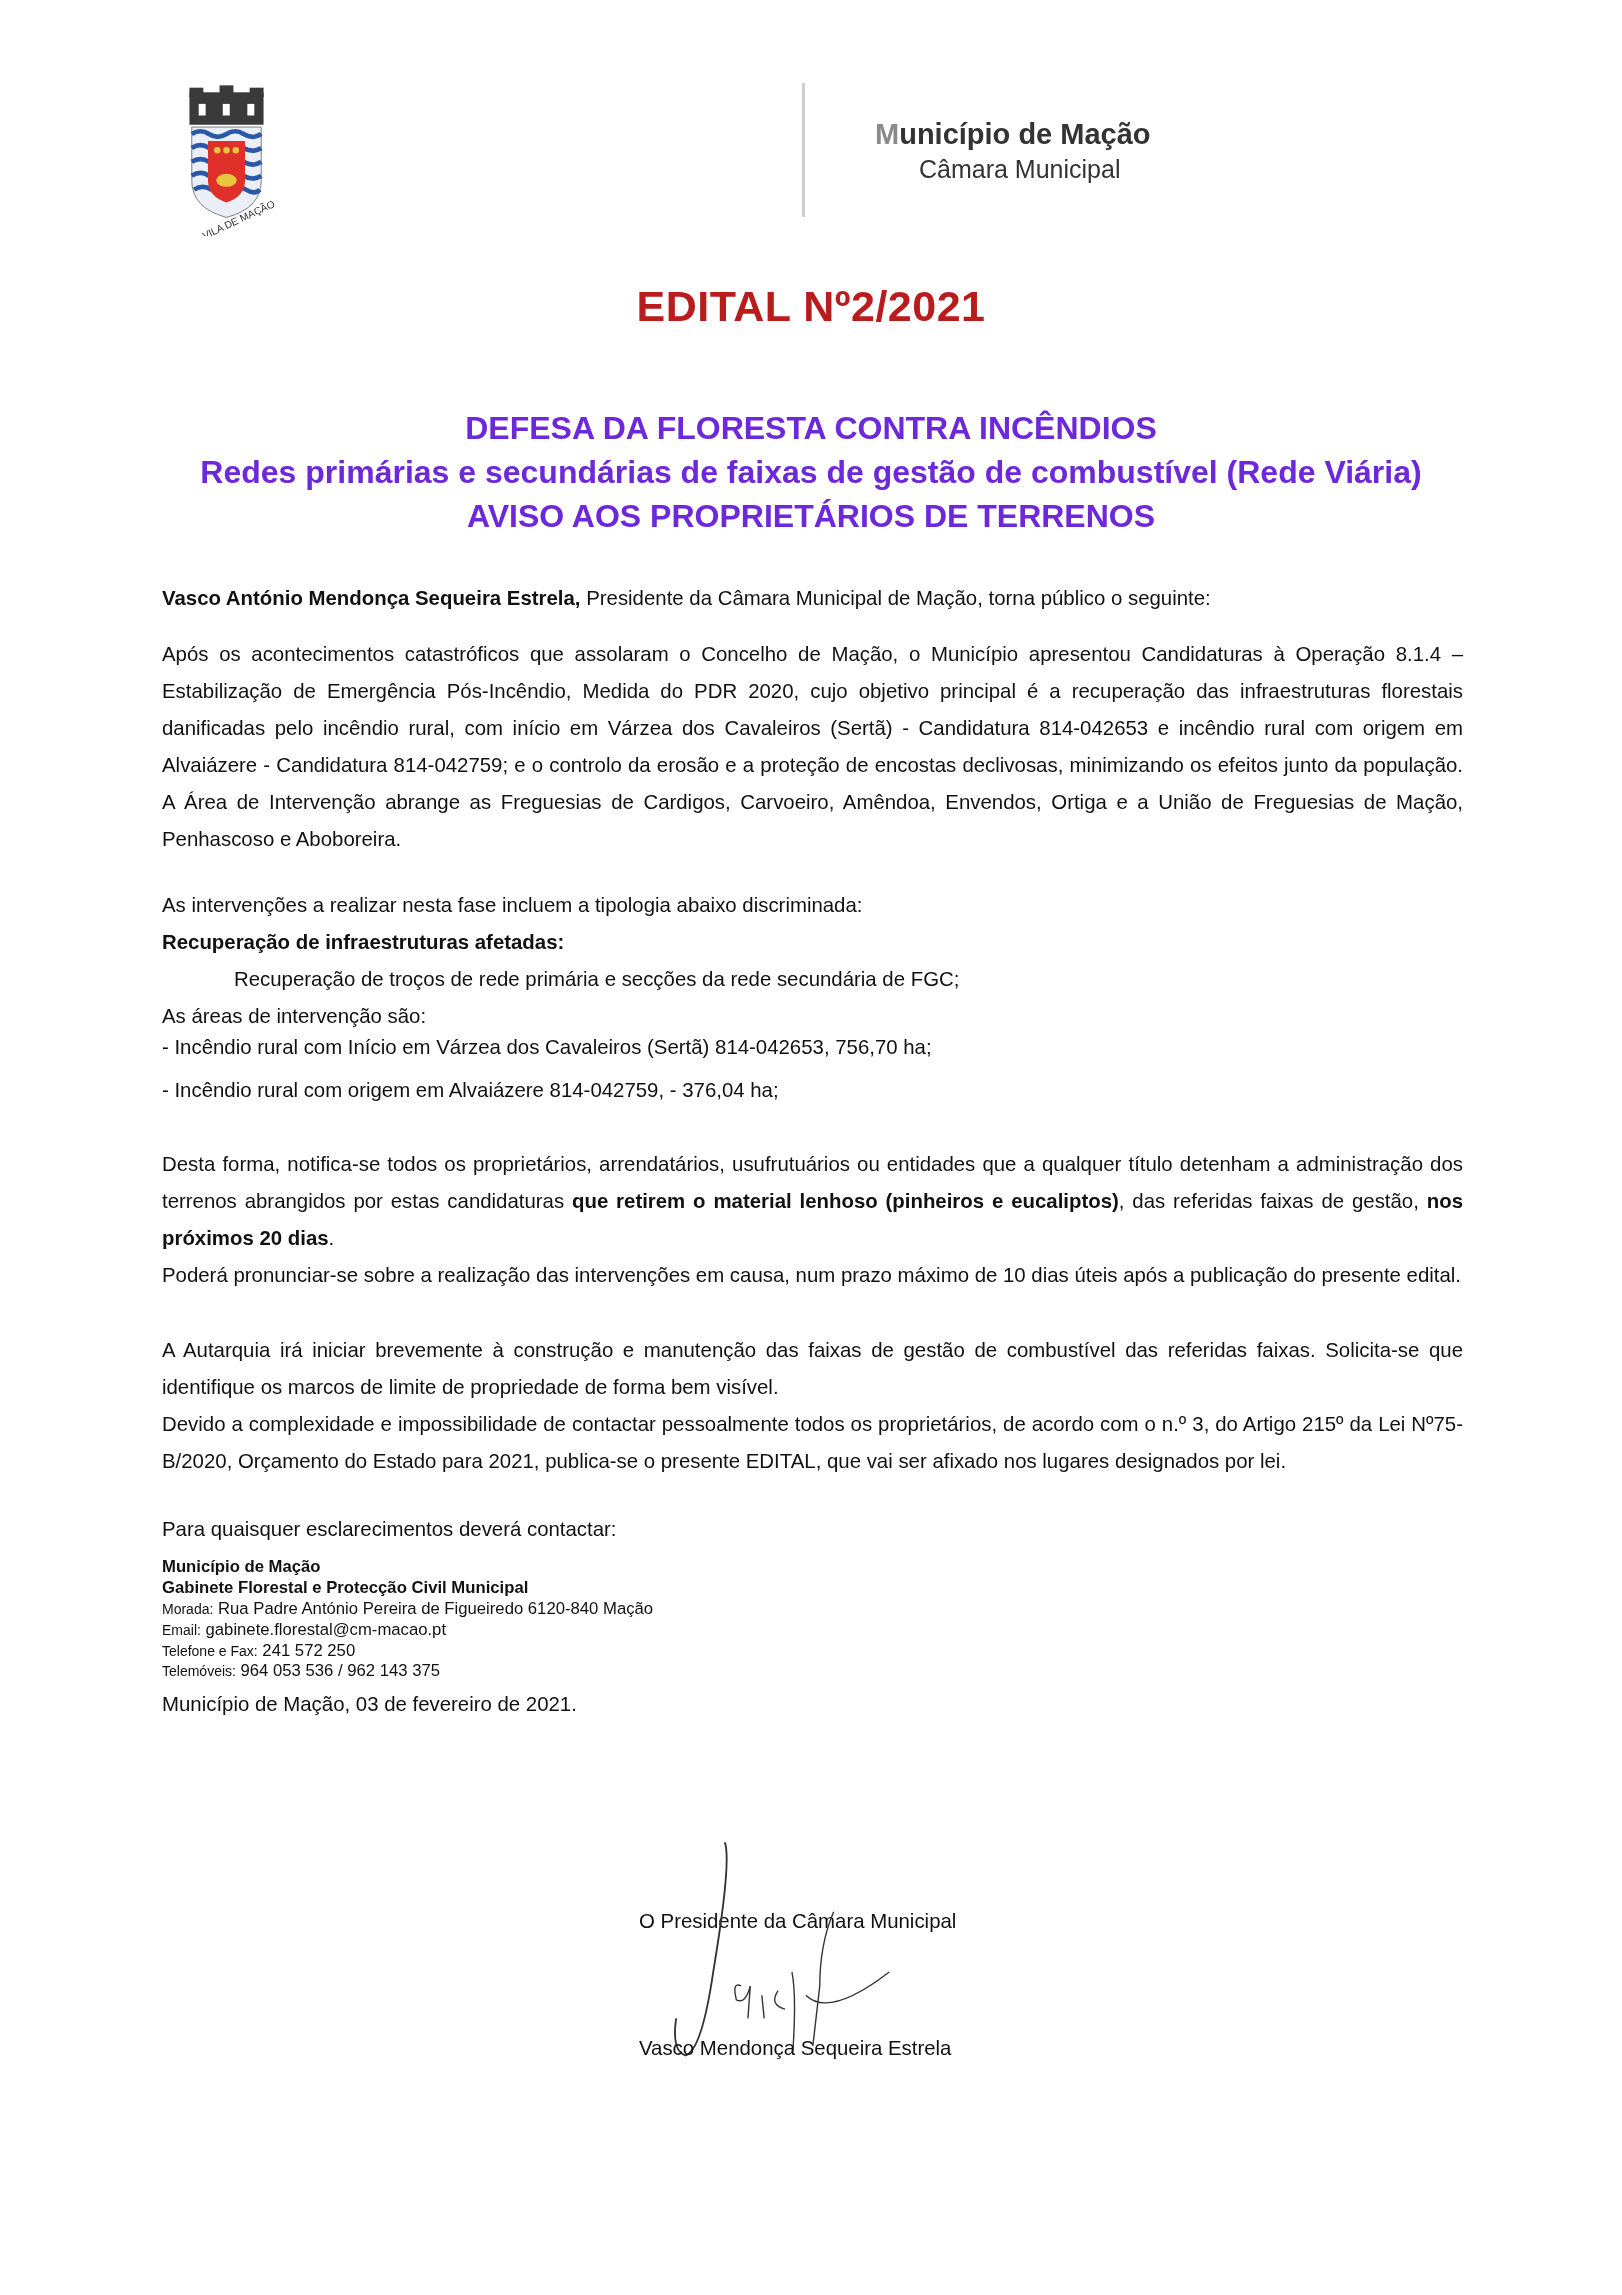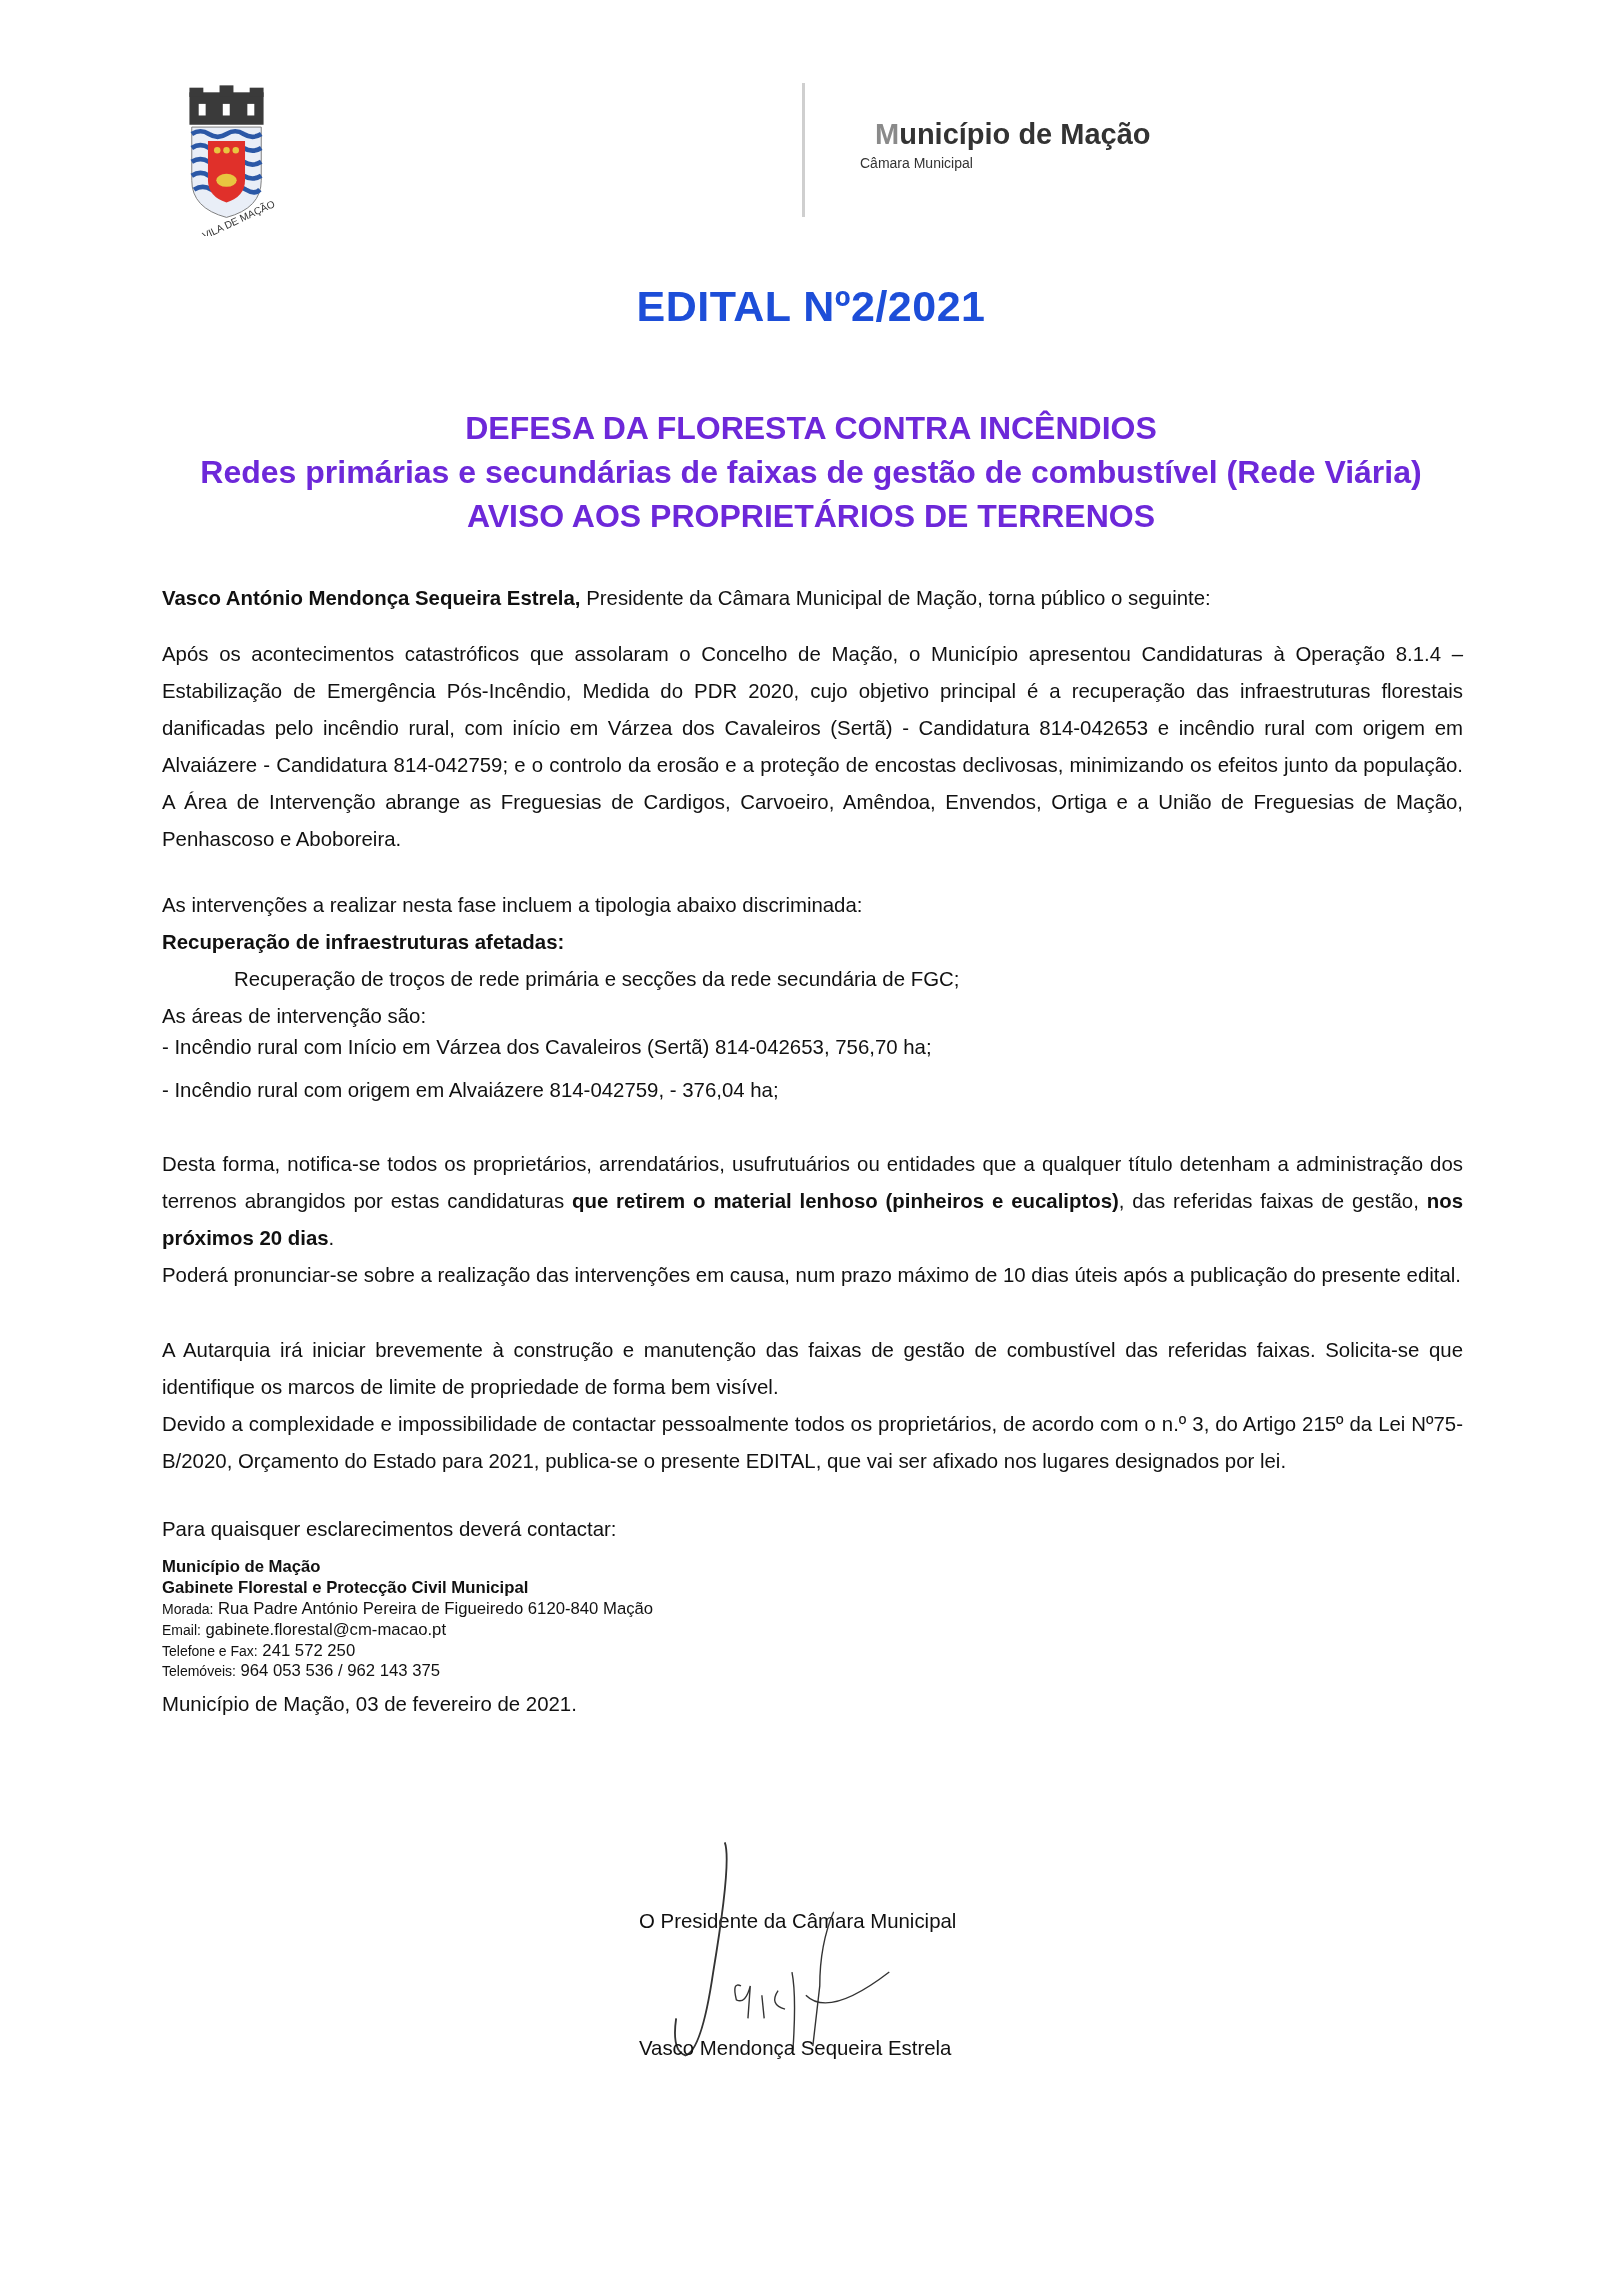--- a/index.html
+++ b/index.html
@@ -6,22 +6,22 @@
   body {
     width: 1622px; height: 2295px; position: relative; overflow: hidden;
     font-family: "Liberation Sans", sans-serif; color: #111;
   }
   .abs { position: absolute; }
   
   #crest { left: 157px; top: 83px; width: 139px; height: 153px; }
   #divider { left: 802px; top: 83px; width: 2.8px; height: 134px; background: #cfcfcf; }
   #muni-title { left: 875px; top: 118px; font-size: 29px; font-weight: bold; color: #333; }
   #muni-title .first { color: #8a8a8a; }
-  #muni-sub { left: 860px; top: 155px; font-size: 14px; color: #333; }
-  #edital { left: 0; width: 1622px; top: 282px; text-align: center; font-size: 43px; font-weight: bold; color: #1d4ed8; letter-spacing: 0.5px; }
+  #muni-sub { left: 919px; top: 155px; font-size: 25px; color: #333; }
+  #edital { left: 0; width: 1622px; top: 282px; text-align: center; font-size: 43px; font-weight: bold; color: #b91c1c; letter-spacing: 0.5px; }
   .subhead { left: 0; width: 1622px; text-align: center; font-size: 32px; font-weight: bold; color: #6d28d9; }
   
   .para { left: 162px; width: 1301px; font-size: 20.4px; line-height: 37px; text-align: justify; }
   .line { left: 162px; font-size: 20.4px; line-height: 28px; white-space: nowrap; }
   b { font-weight: bold; }
   .contact { left: 162px; font-size: 16.7px; line-height: 21px; white-space: nowrap; }
   .contact .lab { font-size: 14px; }
   #sig-svg { left: 602px; top: 1833px; width: 417px; height: 241px; }
   #sig-role { left: 639px; top: 1902px; font-size: 20.4px; margin-top: 8px; }
   #sig-name { left: 639px; top: 2037px; font-size: 20.4px; }

